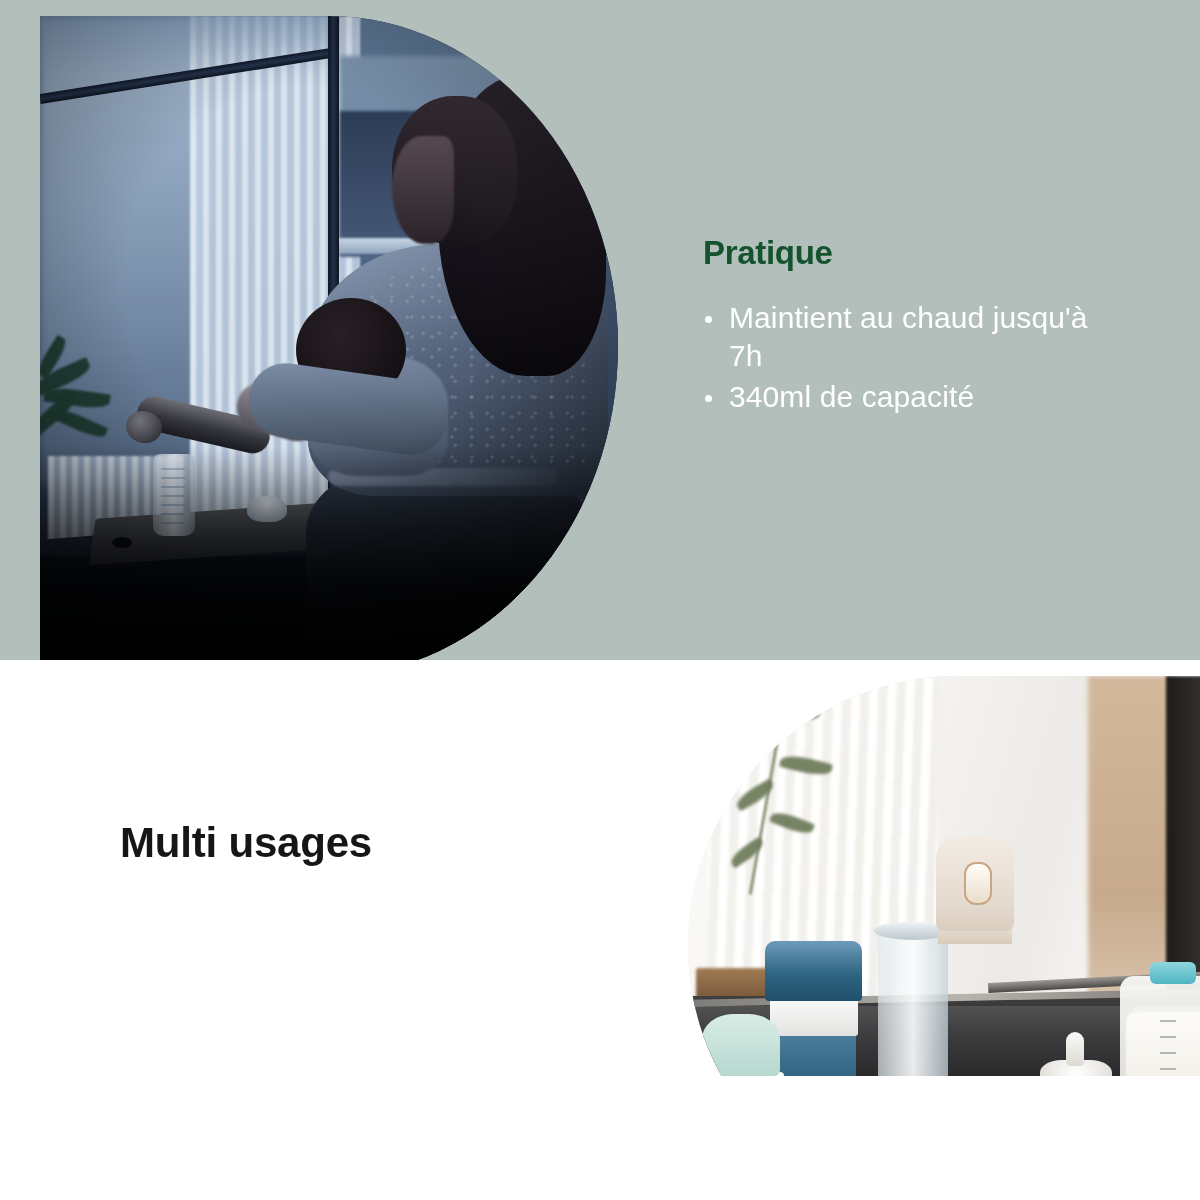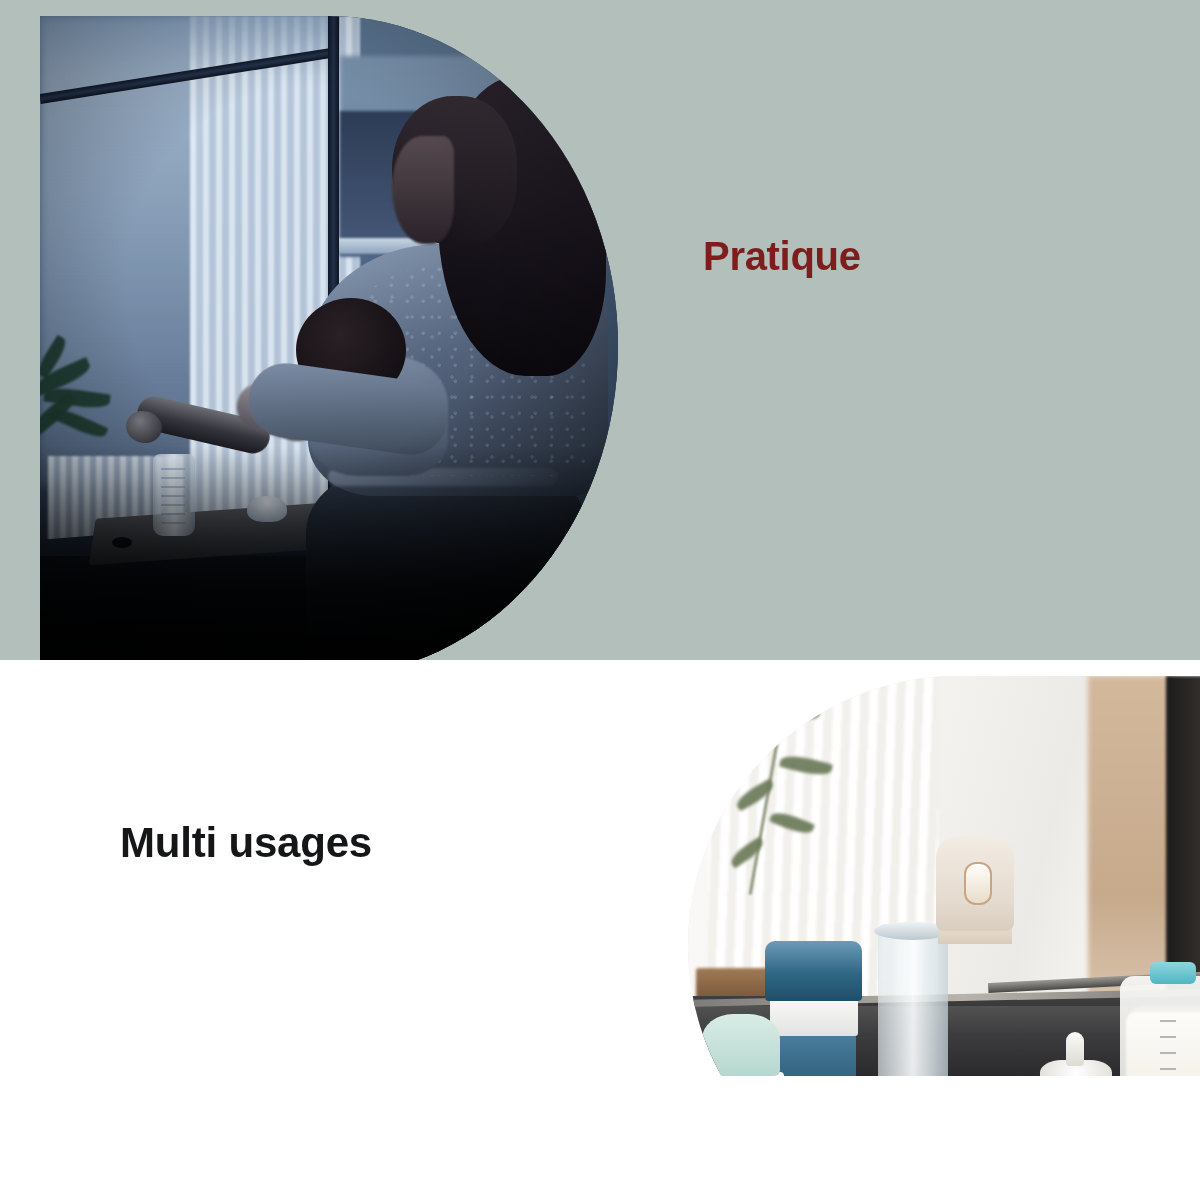--- a/index.html
+++ b/index.html
@@ -230,21 +230,21 @@
   .tp-vignette-side{
     position:absolute;inset:0;
     background:radial-gradient(ellipse 78% 72% at 46% 40%,rgba(0,0,0,0) 40%,rgba(0,0,0,.5) 100%);
   }
 
   
   .top-text{
     position:absolute;left:703px;top:236px;width:420px;
   }
   .h-pratique{
-    font-size:40px;font-weight:bold;color:#7f1d1d;
+    font-size:33px;font-weight:bold;color:#14532d;
     letter-spacing:-.3px;line-height:1;margin:0 0 30px 0;
   }
   ul.bullets{list-style:none;margin:0;padding:0;}
   ul.bullets li{
     position:relative;
     color:#ffffff;
     font-size:30px;
     line-height:1.28;
     padding-left:26px;
     margin-bottom:2px;
@@ -521,20 +521,22 @@
         <div class="tp-face"></div>
 
         <div class="tp-vignette-side"></div>
         <div class="tp-vignette"></div>
       </div>
     </figure>
 
     <div class="top-text">
       <h2 class="h-pratique">Pratique</h2>
       <ul class="bullets">
+        <li>Maintient au chaud jusqu'à 7h</li>
+        <li>340ml de capacité</li>
       </ul>
     </div>
   </section>
 
   <section class="bottom-section">
 
     <div class="bottom-text">
       <h2 class="h-multi">Multi usages</h2>
     </div>
 

